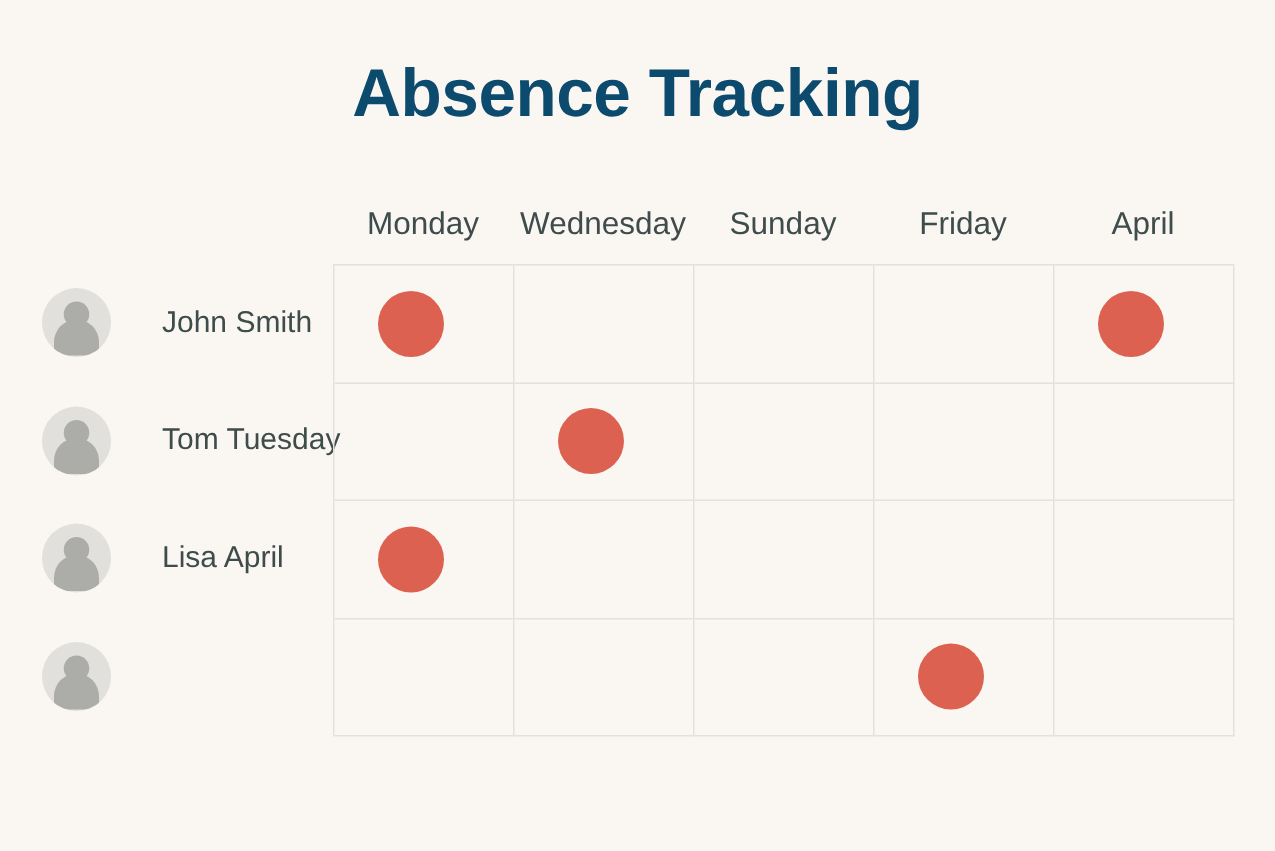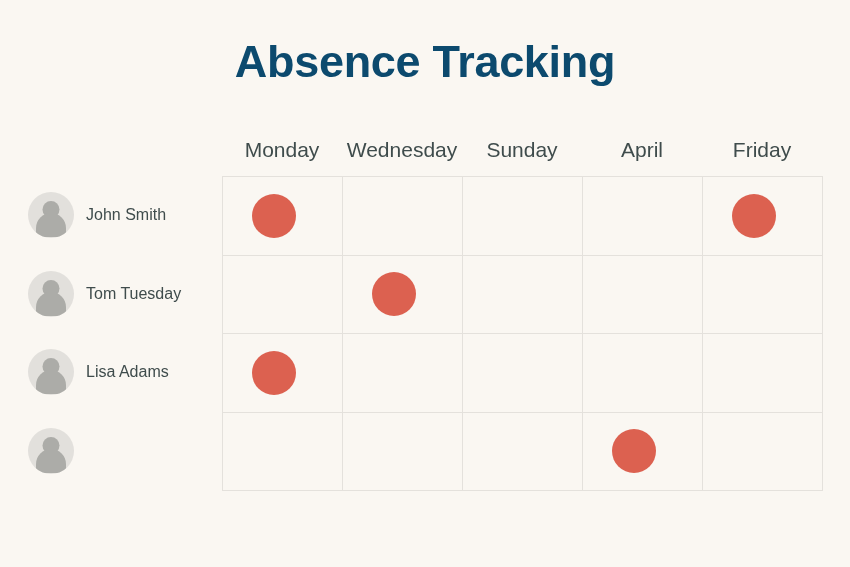--- a/index.html
+++ b/index.html
@@ -85,23 +85,24 @@
     position: absolute;
     width: 30px;
     height: 24px;
     border-radius: 15px 15px 0 0;
     background: #ACACA8;
     left: 50%;
     bottom: 1px;
     transform: translateX(-50%);
   }
   .row-label-name {
-    font-size: 16px;
+    font-size: 20px;
     color: #3F4C4C;
     white-space: nowrap;
+    margin-left: 22px;
   }
 
   
   #absence-grid {
     position: absolute;
     top: 176px;
     left: 222px;
     width: 600px;
     height: 314px;
     border-top: 1.5px solid #E4E1DC;
@@ -134,22 +135,22 @@
 </style>
 </head>
 <body>
 
 <div id="page-title">Absence Tracking</div>
 
 <div id="column-headers">
   <div class="col-header">Monday</div>
   <div class="col-header">Wednesday</div>
   <div class="col-header">Sunday</div>
+  <div class="col-header">Friday</div>
   <div class="col-header">April</div>
-  <div class="col-header">Friday</div>
 </div>
 
 <div id="row-labels">
 
   <div class="row-label">
     <div class="avatar">
       <div class="avatar-head"></div>
       <div class="avatar-body"></div>
     </div>
     <div class="row-label-name">John Smith</div>
@@ -161,21 +162,21 @@
       <div class="avatar-body"></div>
     </div>
     <div class="row-label-name">Tom Tuesday</div>
   </div>
 
   <div class="row-label">
     <div class="avatar">
       <div class="avatar-head"></div>
       <div class="avatar-body"></div>
     </div>
-    <div class="row-label-name">Lisa Adams</div>
+    <div class="row-label-name">Lisa April</div>
   </div>
 
   <div class="row-label">
     <div class="avatar">
       <div class="avatar-head"></div>
       <div class="avatar-body"></div>
     </div>
   </div>
 
 </div>

